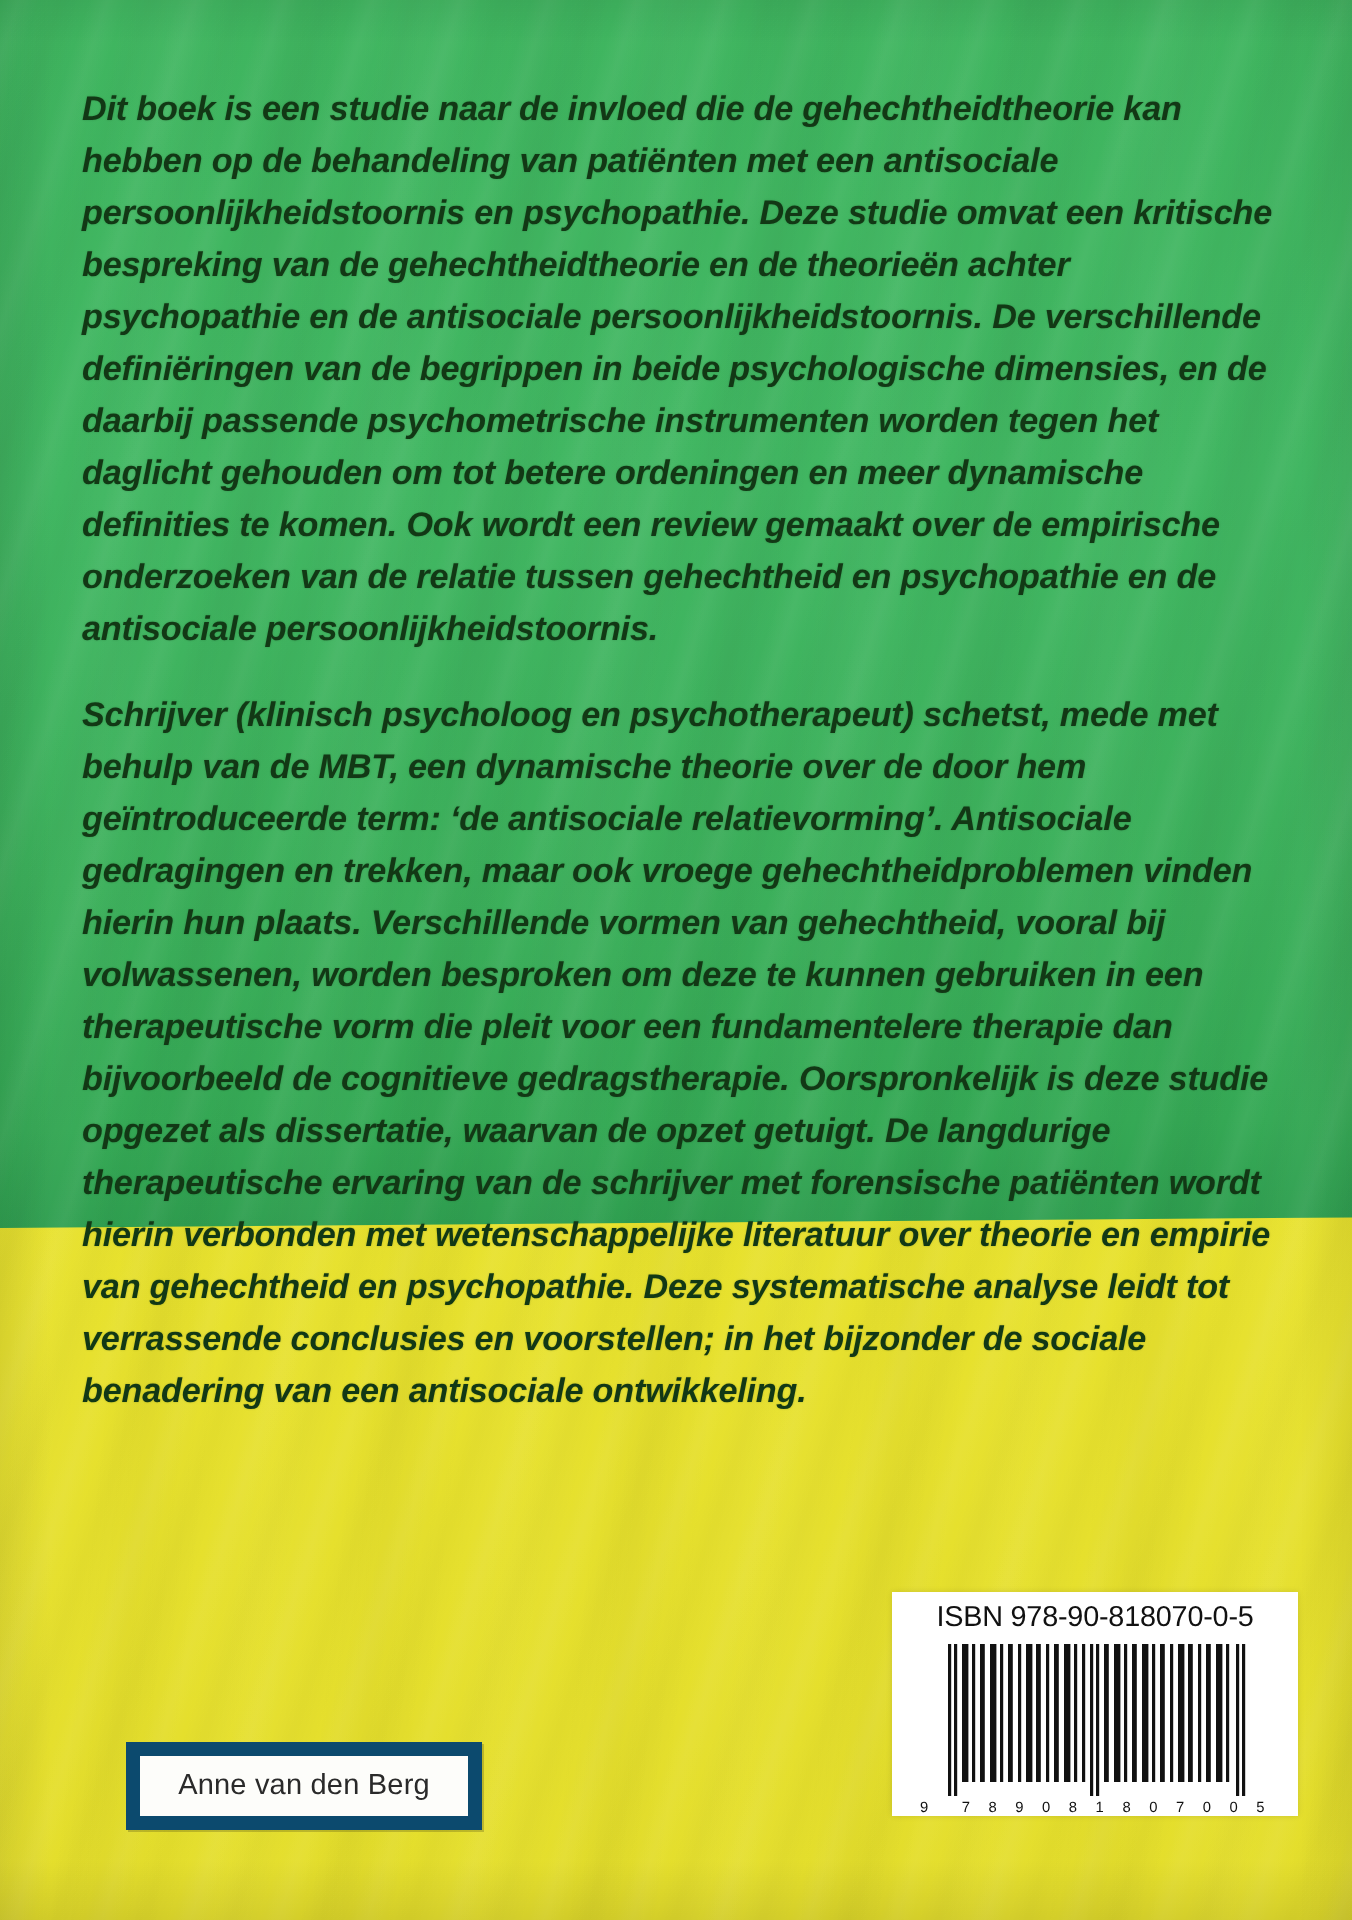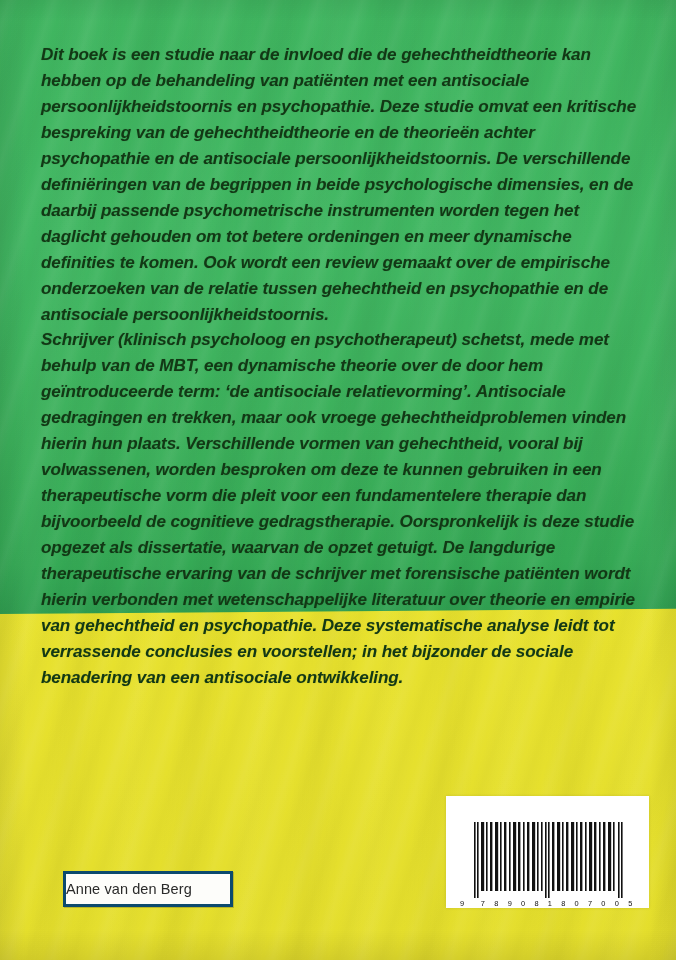--- a/index.html
+++ b/index.html
@@ -101,37 +101,37 @@
     font-size: 17.1px;
     line-height: 25.95px;
     letter-spacing: -0.1px;
     color: #123815;
     text-shadow: 0 0 1px rgba(10,40,14,.25);
   }
   .blurb p {
     margin: 0;
   }
   .blurb .para-2 {
-    margin-top: 0;
+    margin-top: 18px;
   }
 
   
   .author-plate {
     position: absolute;
     z-index: 6;
     left: 63px;
     top: 871px;
     width: 164px;
     height: 30px;
     background: #fdfdfa;
-    border: 3px solid #0c4a6e;
+    border: 7px solid #0c4a6e;
     box-shadow: 1px 1px 0 rgba(0,0,0,.18);
     display: flex;
     align-items: center;
-    justify-content: flex-start;
+    justify-content: center;
   }
   .author-plate span {
     font-style: normal;
     font-weight: 400;
     font-size: 14.5px;
     letter-spacing: .1px;
     color: #2a2a2a;
     white-space: nowrap;
   }
 
@@ -202,20 +202,21 @@
   <div class="blurb">
     <p class="para-1">Dit boek is een studie naar de invloed die de gehechtheidtheorie kan hebben op de behandeling van patiënten met een antisociale persoonlijkheidstoornis en psychopathie. Deze studie omvat een kritische bespreking van de gehechtheidtheorie en de theorieën achter psychopathie en de antisociale persoonlijkheidstoornis. De verschillende definiëringen van de begrippen in beide psychologische dimensies, en de daarbij passende psychometrische instrumenten worden tegen het daglicht gehouden om tot betere ordeningen en meer dynamische definities te komen. Ook wordt een review gemaakt over de empirische onderzoeken van de relatie tussen gehechtheid en psychopathie en de antisociale persoonlijkheidstoornis.</p>
     <p class="para-2">Schrijver (klinisch psycholoog en psychotherapeut) schetst, mede met behulp van de MBT, een dynamische theorie over de door hem geïntroduceerde term: ‘de antisociale relatievorming’. Antisociale gedragingen en trekken, maar ook vroege gehechtheidproblemen vinden hierin hun plaats. Verschillende vormen van gehechtheid, vooral bij volwassenen, worden besproken om deze te kunnen gebruiken in een therapeutische vorm die pleit voor een fundamentelere therapie dan bijvoorbeeld de cognitieve gedragstherapie. Oorspronkelijk is deze studie opgezet als dissertatie, waarvan de opzet getuigt. De langdurige therapeutische ervaring van de schrijver met forensische patiënten wordt hierin verbonden met wetenschappelijke literatuur over theorie en empirie van gehechtheid en psychopathie. Deze systematische analyse leidt tot verrassende conclusies en voorstellen; in het bijzonder de sociale benadering van een antisociale ontwikkeling.</p>
   </div>
 
   <div class="author-plate">
     <span>Anne van den Berg</span>
   </div>
 
   <div class="barcode-block">
+    <div class="isbn-text">ISBN 978-90-818070-0-5</div>
 
     <div class="bars">
       <svg width="153" height="76" viewBox="0 0 153 76" xmlns="http://www.w3.org/2000/svg">
         <rect x="0" y="0" width="153" height="76" fill="#ffffff"></rect>
         <g fill="#111111">
           <rect x="1" y="0" width="1.6" height="76"></rect>
           <rect x="4" y="0" width="1.6" height="76"></rect>
           <rect x="8" y="0" width="3.2" height="69"></rect>
           <rect x="13" y="0" width="1.6" height="69"></rect>
           <rect x="17" y="0" width="2.4" height="69"></rect>

